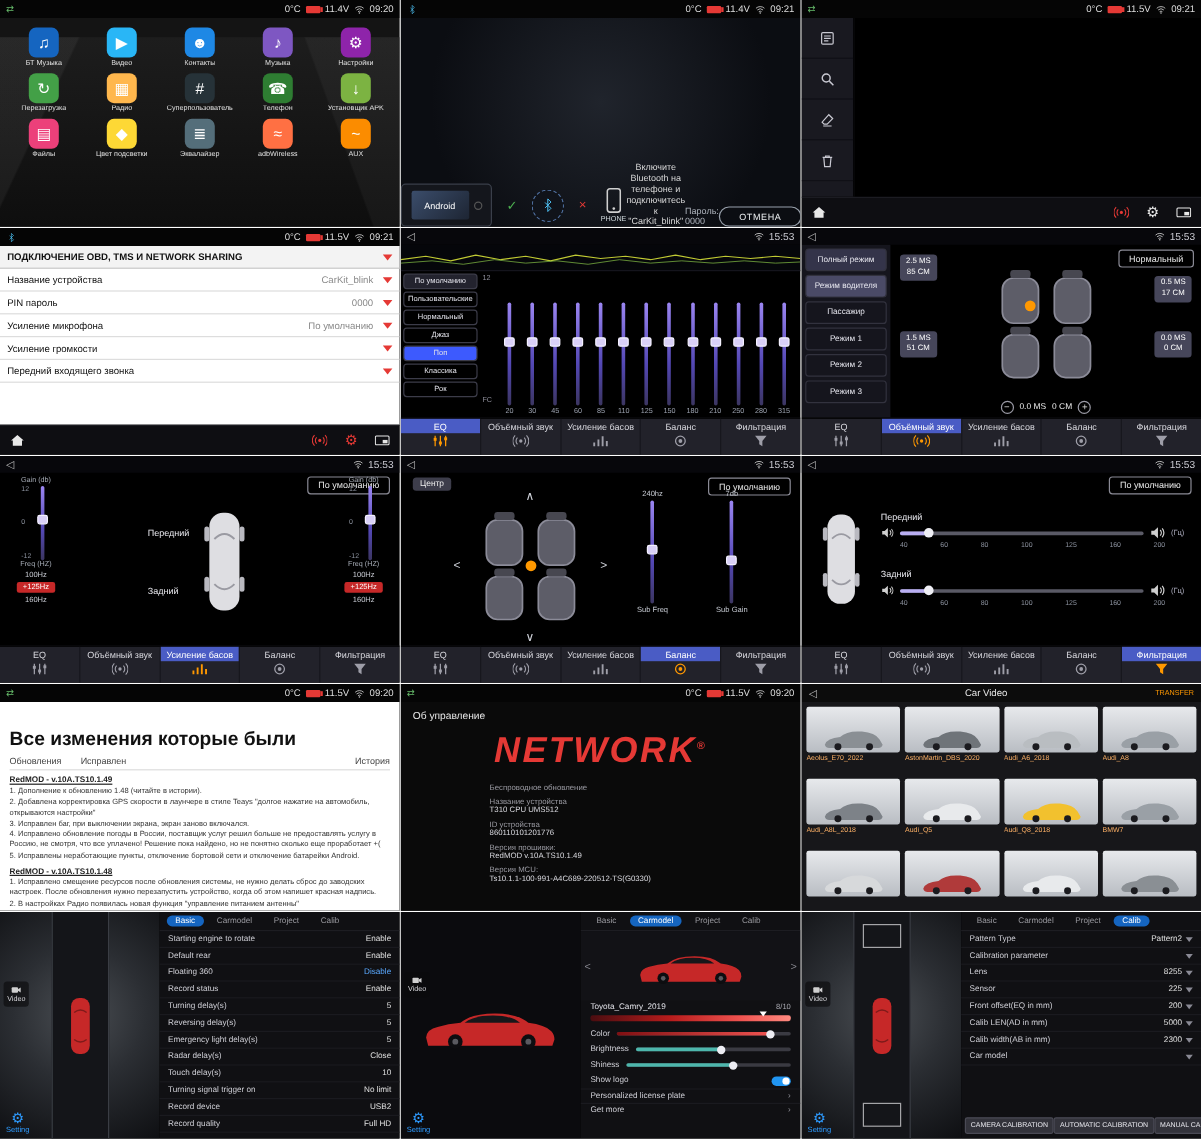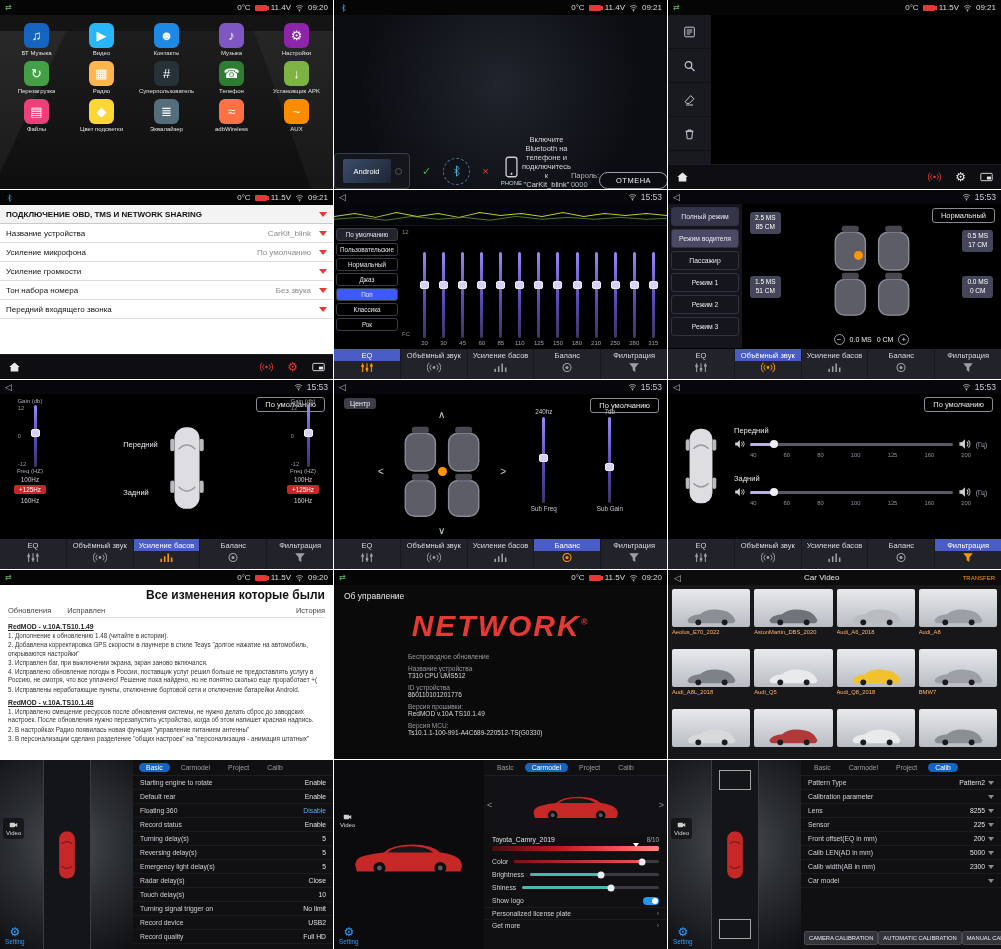--- a/index.html
+++ b/index.html
@@ -124,21 +124,21 @@
 #p9 .rows{flex:1;display:flex;flex-direction:column;gap:16px;padding-right:2px}
 #p9 .nm{font-size:7.5px;color:#e8e8ee;margin-bottom:3px}
 #p9 .sl{display:flex;align-items:center;gap:5px}
 #p9 .htrk{position:relative;flex:1;height:3px;background:#5a5a66;border-radius:2px}
 #p9 .hfill{position:absolute;left:0;top:0;bottom:0;background:#b9aef2;border-radius:2px}
 #p9 .hh{position:absolute;top:50%;width:8px;height:8px;background:#efeff5;border-radius:50%;transform:translate(-50%,-50%)}
 #p9 .ticks{display:flex;justify-content:space-between;font-size:5.8px;color:#8d93a0;margin-top:2px;padding:0 16px}
 #p9 .unit{font-size:6.3px;color:#aab}
 
 #p10 .body{position:absolute;inset:15px 0 0;background:#fff;color:#111;padding:3px 8px 0;overflow:hidden}
-#p10 h1{font-size:12px;text-align:right;margin:0 0 4px}
+#p10 h1{font-size:16px;text-align:left;margin:20px 0 4px}
 #p10 .tabs{display:flex;gap:16px;font-size:7.5px;color:#444;border-bottom:1px solid #ddd;padding-bottom:2px}
 #p10 .hist{margin-left:auto}
 #p10 .ver{font-size:6.8px;font-weight:bold;color:#222;margin:5px 0 2px;text-decoration:underline}
 #p10 .ci{font-size:6.3px;color:#333;line-height:1.32;margin-bottom:1px}
 
 #p11 .body{position:absolute;inset:15px 0 0;background:#0a0a0a;padding:6px 10px}
 #p11 .ttl{font-size:8.5px;color:#e8e8e8}
 #p11 .logo{display:block;text-align:center;font-size:30px;font-weight:bold;font-style:italic;letter-spacing:2px;color:#e53935;margin:8px 0 10px}
 #p11 .logo sup{font-size:9px}
 #p11 .irow{margin:0 0 5px 64px}
@@ -543,38 +543,38 @@
       <span class="ddt"></span>
     </div>
     <div>
 
         <div class="obdrow">
           <span class="l">Название устройства</span>
           <span class="v">CarKit_blink</span>
           <span class="ddt"></span>
         </div>
 
+        <div class="obdrow">
+          <span class="l">PIN пароль</span>
+          <span class="v">0000</span>
+          <span class="ddt"></span>
+        </div>
 
         <div class="obdrow">
           <span class="l">Усиление микрофона</span>
           <span class="v">По умолчанию</span>
           <span class="ddt"></span>
         </div>
 
         <div class="obdrow">
           <span class="l">Усиление громкости</span>
           <span class="v"></span>
           <span class="ddt"></span>
         </div>
 
-        <div class="obdrow">
-          <span class="l">Тон набора номера</span>
-          <span class="v">Без звука</span>
-          <span class="ddt"></span>
-        </div>
 
         <div class="obdrow">
           <span class="l">Передний входящего звонка</span>
           <span class="v"></span>
           <span class="ddt"></span>
         </div>
       </div>
   </div>
   <div class="botbar">
     <svg class="s12 wht">

